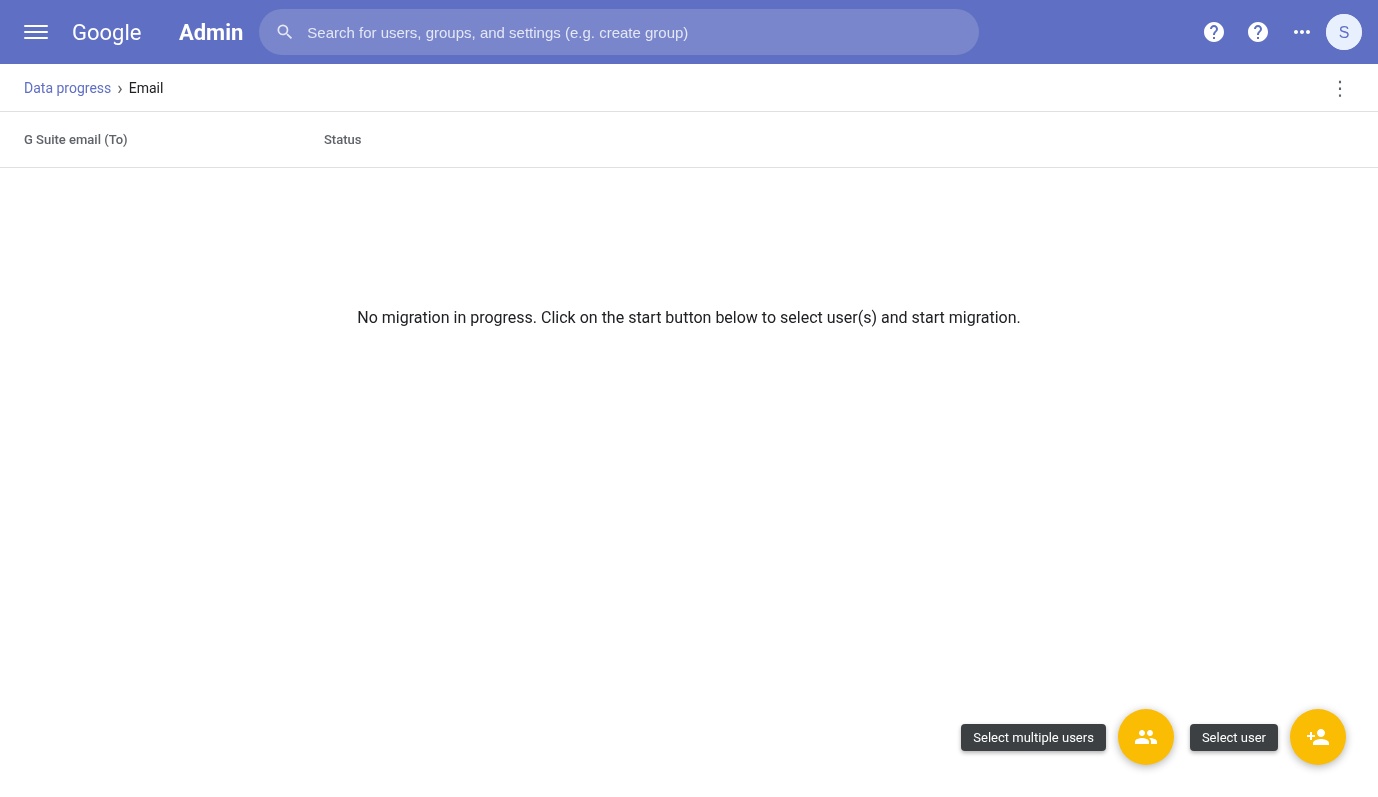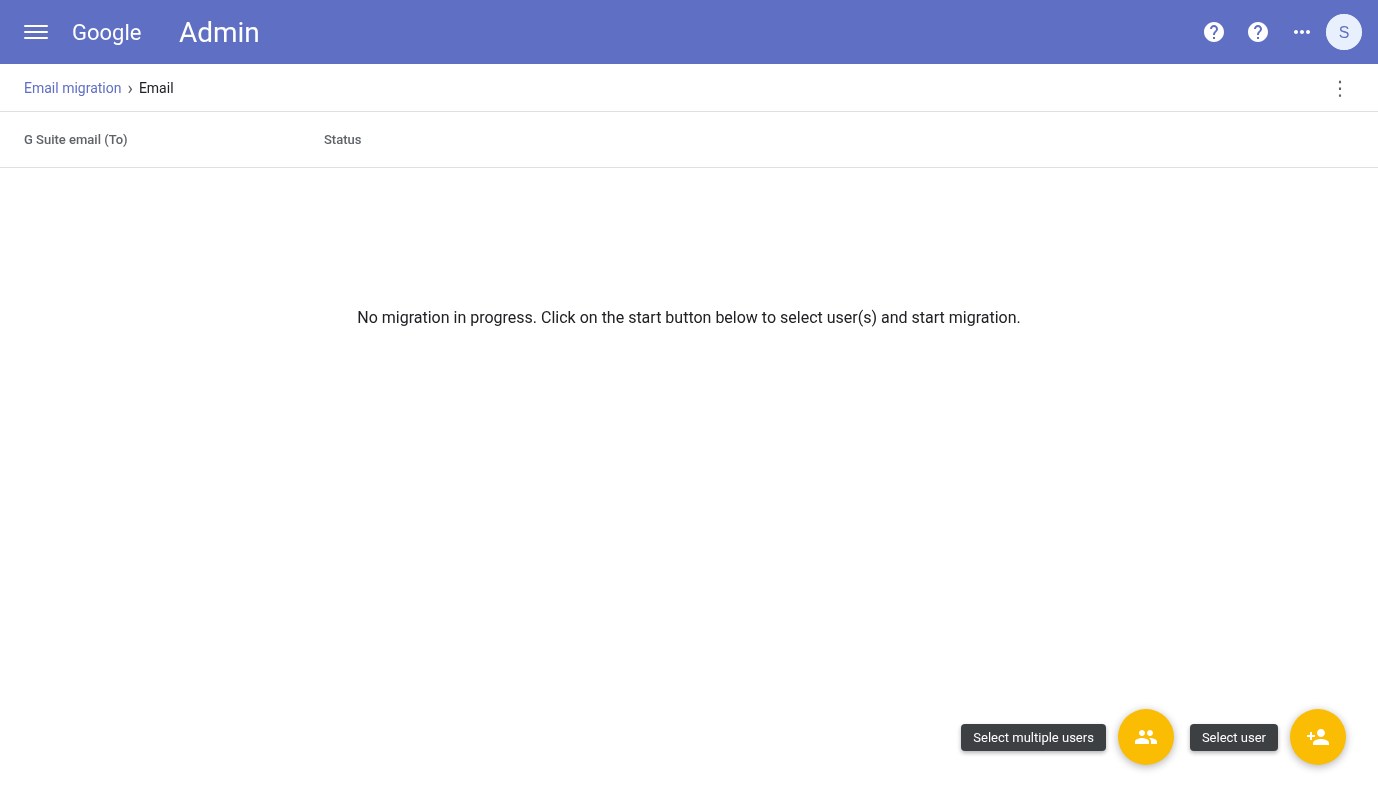--- a/index.html
+++ b/index.html
@@ -20,22 +20,22 @@
       gap: 16px;
       text-decoration: none;
     }
     .header-logo-google {
       color: #fff;
       font-size: 22px;
       font-weight: 400;
     }
     .header-logo-admin {
       color: #fff;
-      font-size: 28px;
-      font-weight: 400;
+      font-size: 22px;
+      font-weight: 700;
     }
     .header-search {
       flex: 1;
       max-width: 720px;
       display: flex;
       align-items: center;
       background: #7986cb;
       border-radius: 24px;
       padding: 0 16px;
       height: 46px;
@@ -195,20 +195,26 @@
       <rect y="5" width="24" height="2" rx="1"></rect>
       <rect y="11" width="24" height="2" rx="1"></rect>
       <rect y="17" width="24" height="2" rx="1"></rect>
     </svg>
   </div>
   <a class="header-logo" href="#">
     <span class="header-logo-google">Google</span>
     <span style="color:#fff;font-size:22px;font-weight:400;">&nbsp;</span>
     <span class="header-logo-admin">Admin</span>
   </a>
+  <div class="header-search">
+    <svg class="search-icon-svg" width="20" height="20" viewBox="0 0 24 24" fill="rgba(255,255,255,0.8)">
+      <path d="M15.5 14h-.79l-.28-.27A6.471 6.471 0 0 0 16 9.5 6.5 6.5 0 1 0 9.5 16c1.61 0 3.09-.59 4.23-1.57l.27.28v.79l5 4.99L20.49 19l-4.99-5zm-6 0C7.01 14 5 11.99 5 9.5S7.01 5 9.5 5 14 7.01 14 9.5 11.99 14 9.5 14z"></path>
+    </svg>
+    <input type="text" placeholder="Search for users, groups, and settings (e.g. create group)" style="">
+  </div>
   <div class="header-right">
     <div class="header-icon-btn">
       <svg width="24" height="24" viewBox="0 0 24 24" fill="white">
         <path d="M12 2C6.48 2 2 6.48 2 12s4.48 10 10 10 10-4.48 10-10S17.52 2 12 2zm1 17h-2v-2h2v2zm2.07-7.75l-.9.92C13.45 12.9 13 13.5 13 15h-2v-.5c0-1.1.45-2.1 1.17-2.83l1.24-1.26c.37-.36.59-.86.59-1.41 0-1.1-.9-2-2-2s-2 .9-2 2H8c0-2.21 1.79-4 4-4s4 1.79 4 4c0 .88-.36 1.68-.93 2.25z"></path>
       </svg>
     </div>
     <div class="header-icon-btn">
       <svg width="24" height="24" viewBox="0 0 24 24" fill="white">
         <path d="M12 2C6.48 2 2 6.48 2 12s4.48 10 10 10 10-4.48 10-10S17.52 2 12 2zm1 17h-2v-2h2v2zm2.07-7.75l-.9.92C13.45 12.9 13 13.5 13 15h-2v-.5c0-1.1.45-2.1 1.17-2.83l1.24-1.26c.37-.36.59-.86.59-1.41 0-1.1-.9-2-2-2s-2 .9-2 2H8c0-2.21 1.79-4 4-4s4 1.79 4 4c0 .88-.36 1.68-.93 2.25z"></path>
       </svg>
@@ -221,21 +227,21 @@
     <div class="avatar-circle">
       <svg width="36" height="36" viewBox="0 0 36 36">
         <circle cx="18" cy="18" r="18" fill="#e8f0fe"></circle>
         <text x="18" y="24" text-anchor="middle" font-size="16" fill="#5f6fc4" font-family="Arial">S</text>
       </svg>
     </div>
   </div>
 </header>
 
 <nav class="breadcrumb-bar">
-  <a class="breadcrumb-link" href="#">Email migration</a>
+  <a class="breadcrumb-link" href="#">Data progress</a>
   <span class="breadcrumb-separator">›</span>
   <span class="breadcrumb-current">Email</span>
   <span class="breadcrumb-more">⋮</span>
 </nav>
 
 <div class="table-header">
   <div class="table-col col-gsuite">G Suite email (To)</div>
   <div class="table-col col-status">Status</div>
 </div>
 

